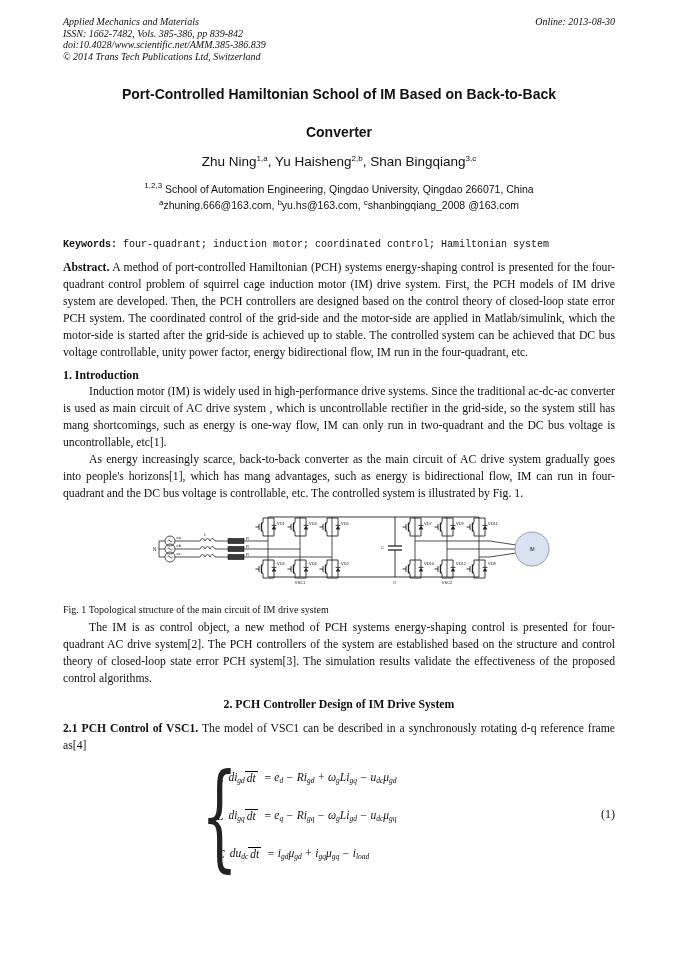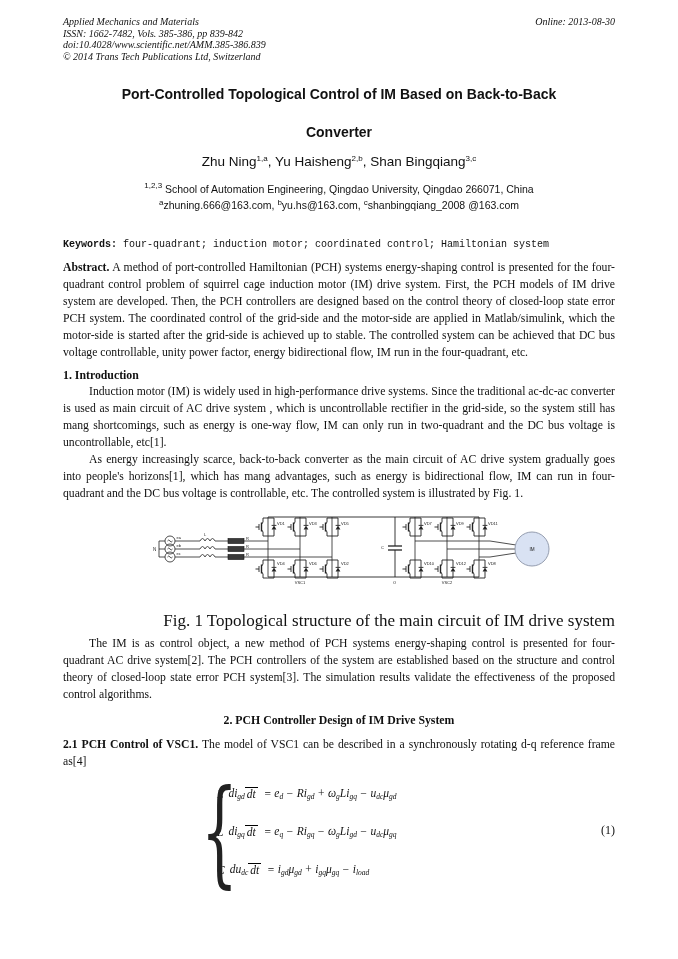--- a/index.html
+++ b/index.html
@@ -33,21 +33,21 @@
   h2 { font-size:11.8px; font-weight:bold; margin-top:7px; }
   .para { font-size:11.7px; line-height:17.1px; text-align:justify; text-indent:26px; }
   .sec2 { margin-top:9px;text-align:center; }
   .p21 { margin-top:8px; text-indent:0; }
   .p21 b { font-weight:bold; }
 
   
   .fig { margin:5px 0 0 87px; }
   svg text { font-family:"Liberation Sans", sans-serif; fill:#222; font-size:4px; }
   svg .lbl5 { font-size:4.6px; }
-  .figcap { margin-top:12px; text-align:right; font-size:17px; }
+  .figcap { margin-top:5px; text-align:left; font-size:10px; }
 
   
   .equation { position:relative; margin:7px 0 0 138px; width:414px;
               font-size:11.5px; font-style:italic; }
   .eq-inner { display:flex; align-items:center; }
   .brace { font-family:"DejaVu Serif", serif; font-size:116px; line-height:110px;
            font-weight:400; width:16px; transform:scaleX(0.5); transform-origin:left center;
            font-style:normal; color:#222; }
   .rows { display:flex; flex-direction:column; gap:5px; }
   .eqrow { display:flex; align-items:center; height:33px; white-space:pre; }
@@ -67,21 +67,21 @@
     <div>
       <div>Applied Mechanics and Materials</div>
       <div>ISSN: 1662-7482, Vols. 385-386, pp 839-842</div>
       <div>doi:10.4028/www.scientific.net/AMM.385-386.839</div>
       <div>© 2014 Trans Tech Publications Ltd, Switzerland</div>
     </div>
     <div class="right">Online: 2013-08-30</div>
   </div>
 
   <div class="title">
-    <div>Port-Controlled Topological Control of IM Based on Back-to-Back</div>
+    <div>Port-Controlled Hamiltonian School of IM Based on Back-to-Back</div>
     <div class="l2">Converter</div>
   </div>
 
   <div class="authors">
     <span><span>Zhu Ning</span><sup>1,a</sup></span><span><span>, Yu Haisheng</span><sup>2,b</sup></span><span><span>, Shan Bingqiang</span><sup>3,c</sup></span>
   </div>
 
   <div class="affil">
     <sup>1,2,3</sup><span> School of Automation Engineering, Qingdao University, Qingdao 266071, China</span>
   </div>

